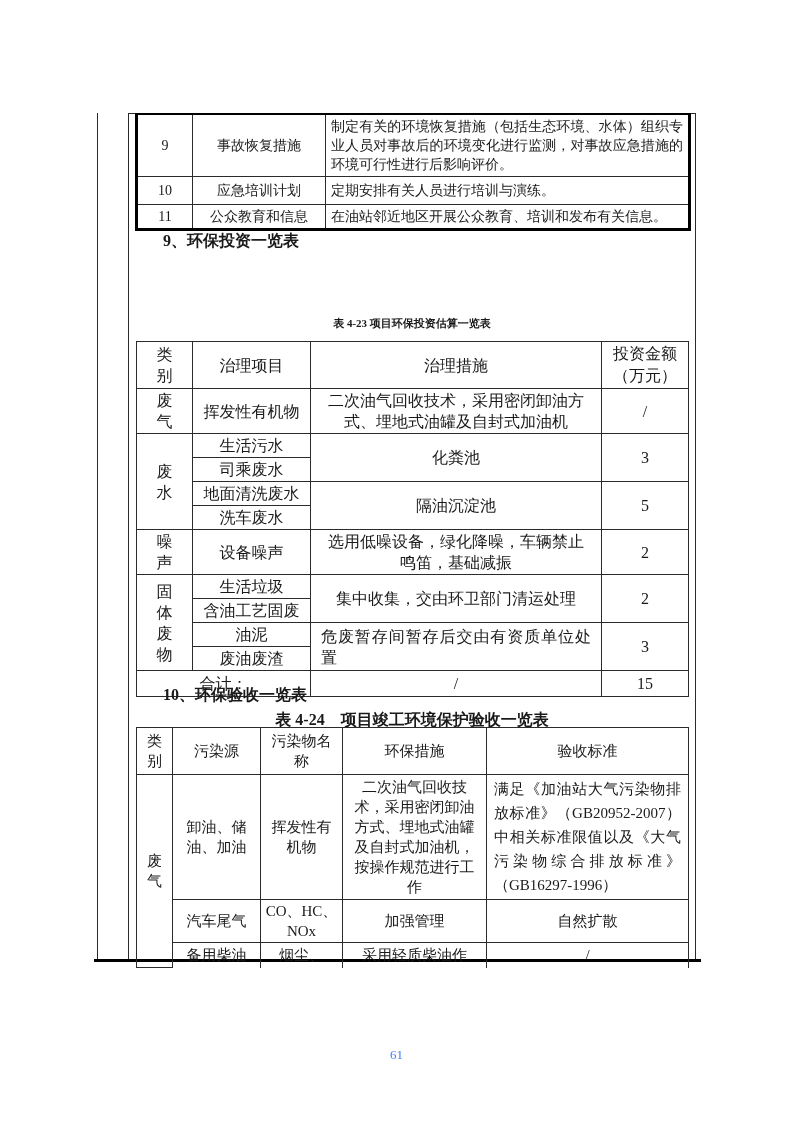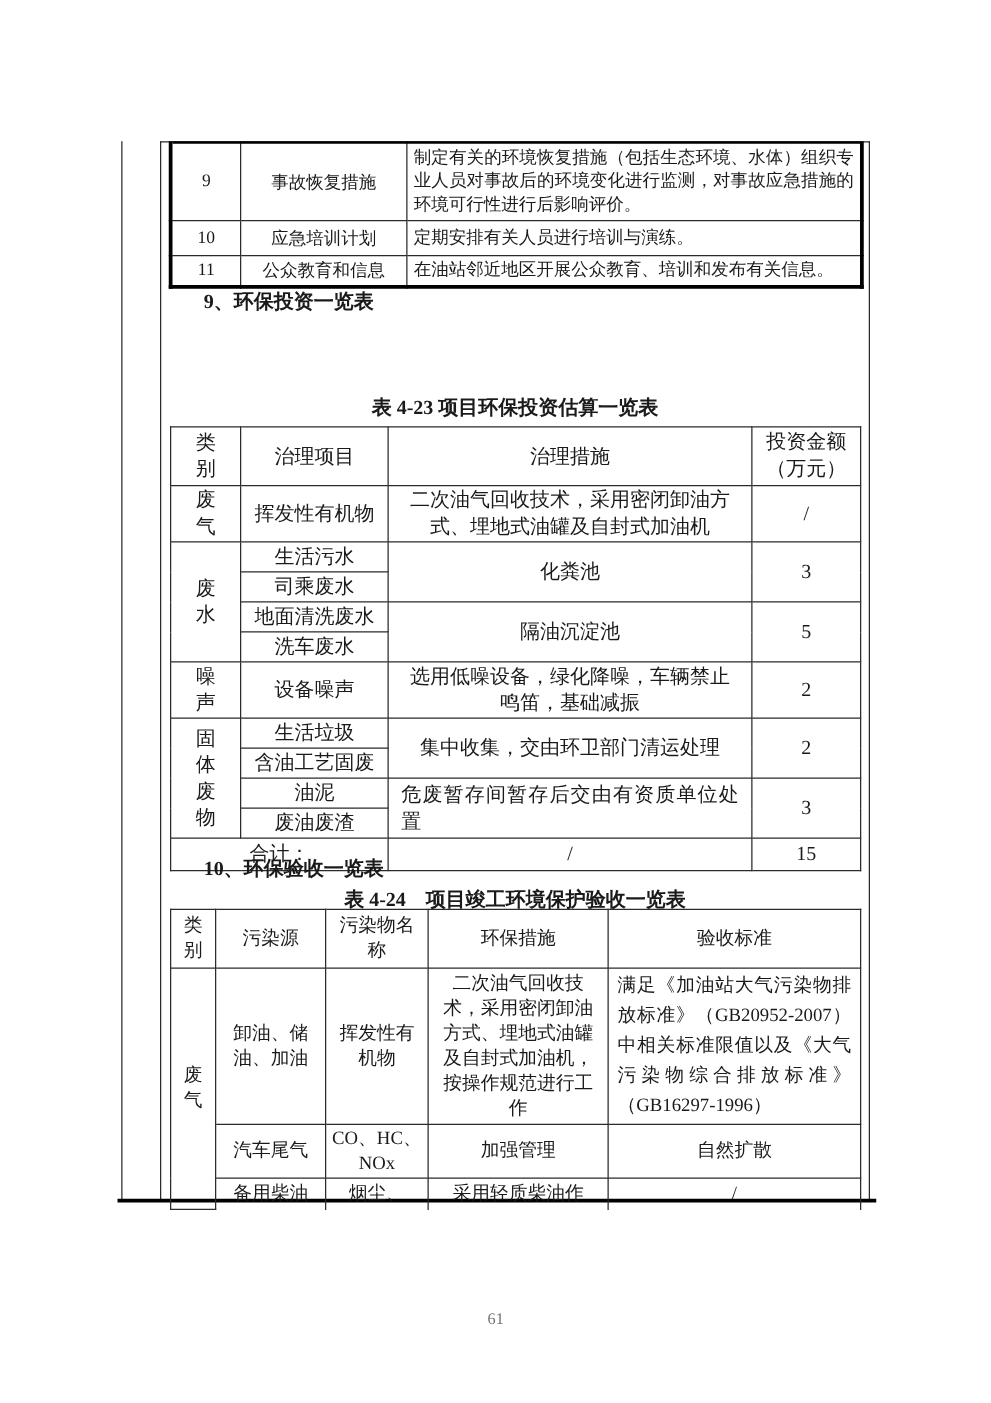--- a/index.html
+++ b/index.html
@@ -38,21 +38,21 @@
   .h9  { top:231px; }
   .h10 { top:685px; }
   .para {
     position:absolute; left:136px; top:254px; width:554px;
     font-size:15px; line-height:33px;
   }
   .para .l1 { display:block; text-indent:30px; }
   .para .l2 { display:block; }
   .tbl-title {
     position:absolute; left:136px; width:552px;
-    text-align:center; font-weight:bold; font-size:16px; white-space:nowrap;
+    text-align:center; font-weight:bold; font-size:11px; white-space:nowrap;
   }
   .t23 { top:316px; }
   .t24 { top:710px; font-size:16px; }
 
   
   .tbl23 { position:absolute; top:341px; left:136px; width:552px; font-size:16px; }
   .tbl23 td { text-align:center; padding:1px 2px; line-height:21px; }
   .tbl23 .c-cat  { padding:1px 12px; }
   .tbl23 .c-meas { padding:1px 10px; }
   .tbl23 .jl     { text-align:justify; }
@@ -64,21 +64,21 @@
   .tbl24 { position:absolute; top:727px; left:136px; width:552px; font-size:15px; }
   .tbl24 td { text-align:center; padding:1px 4px; line-height:20px; }
   .tbl24 .c-src  { padding:1px 12px; }
   .tbl24 .c-std  { text-align:justify; line-height:24px; padding:2px 7px; }
   .tbl24 .c-meas-big { line-height:20px; padding:2px 6px; }
   .h122 { height:122px; } .h41 { height:41px; } .h25 { height:25px; }
   .tbl24 tr:last-child td { border-bottom:none; }
 
   .pageno {
     position:absolute; top:1047px; left:0; width:793px;
-    text-align:center; font-size:13px; color:#737373;
+    text-align:center; font-size:13px; color:#3b82f6;
   }
 </style>
 </head>
 <body>
 
 <div class="page">
 
   <div class="vline" style="left:97px;  top:113px; height:847px;"></div>
   <div class="vline" style="left:128px; top:113px; height:847px;"></div>
   <div class="vline" style="left:695px; top:113px; height:847px;"></div>

